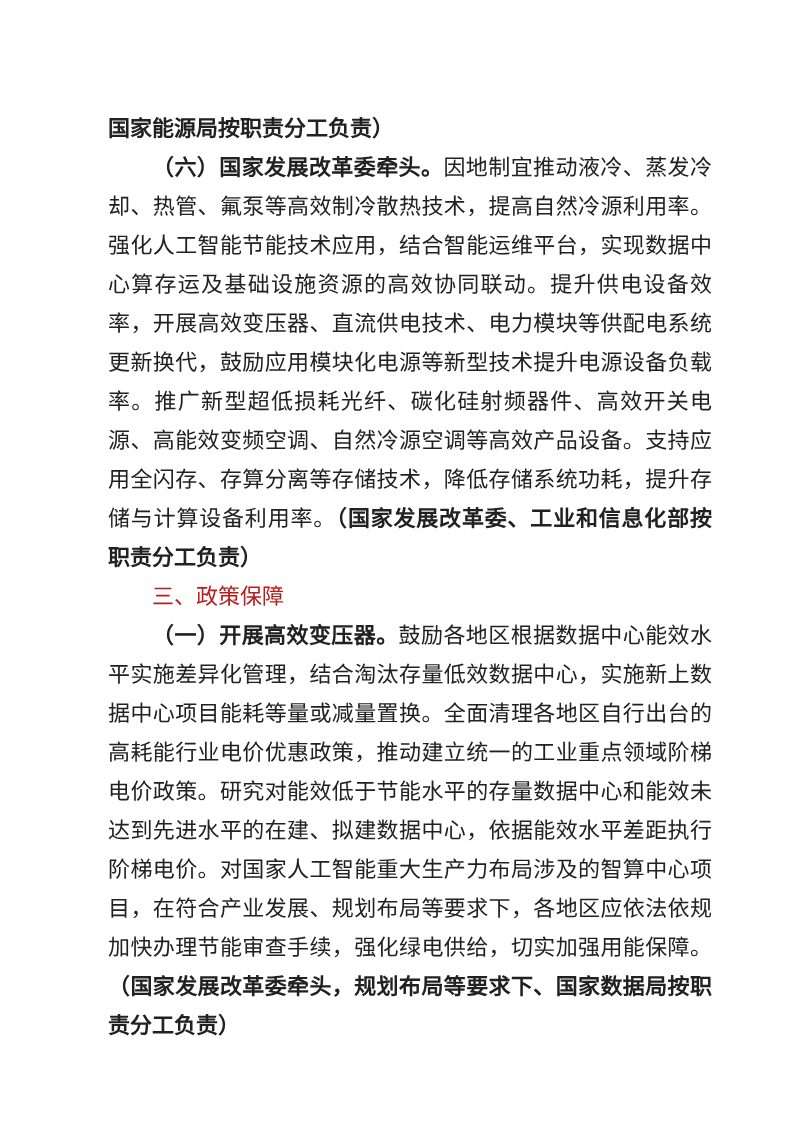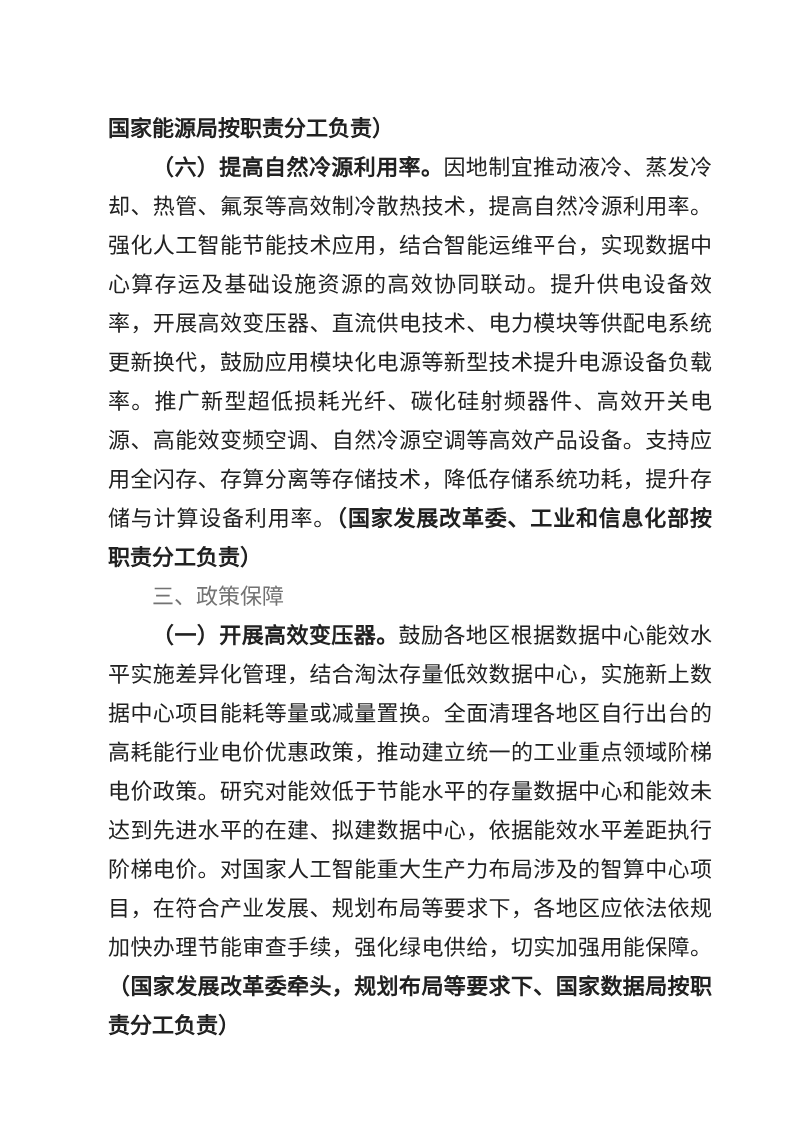--- a/index.html
+++ b/index.html
@@ -35,26 +35,26 @@
   }
   .indent { text-indent: 2em; }
   .run-normal { font-weight: 400; }
   .run-bold { font-weight: 700; }
   .heading-block {
     margin: 0;
     padding: 0;
     text-indent: 2em;
     font-family: "Liberation Sans", "DejaVu Sans", sans-serif;
     font-weight: 700;
-    color: #737373;
+    color: #b91c1c;
   }
 </style>
 </head>
 <body>
 
 <div class="page">
   <div class="doc-body">
       <p class="para"><span class="run-bold">国家能源局按职责分工负责）</span></p>
-      <p class="para indent"><span class="run-bold">（六）提高自然冷源利用率。</span><span class="run-normal">因地制宜推动液冷、蒸发冷却、热管、氟泵等高效制冷散热技术，提高自然冷源利用率。强化人工智能节能技术应用，结合智能运维平台，实现数据中心算存运及基础设施资源的高效协同联动。提升供电设备效率，开展高效变压器、直流供电技术、电力模块等供配电系统更新换代，鼓励应用模块化电源等新型技术提升电源设备负载率。推广新型超低损耗光纤、碳化硅射频器件、高效开关电源、高能效变频空调、自然冷源空调等高效产品设备。支持应用全闪存、存算分离等存储技术，降低存储系统功耗，提升存储与计算设备利用率。</span><span class="run-bold">（国家发展改革委、工业和信息化部按职责分工负责）</span></p>
+      <p class="para indent"><span class="run-bold">（六）国家发展改革委牵头。</span><span class="run-normal">因地制宜推动液冷、蒸发冷却、热管、氟泵等高效制冷散热技术，提高自然冷源利用率。强化人工智能节能技术应用，结合智能运维平台，实现数据中心算存运及基础设施资源的高效协同联动。提升供电设备效率，开展高效变压器、直流供电技术、电力模块等供配电系统更新换代，鼓励应用模块化电源等新型技术提升电源设备负载率。推广新型超低损耗光纤、碳化硅射频器件、高效开关电源、高能效变频空调、自然冷源空调等高效产品设备。支持应用全闪存、存算分离等存储技术，降低存储系统功耗，提升存储与计算设备利用率。</span><span class="run-bold">（国家发展改革委、工业和信息化部按职责分工负责）</span></p>
       <p class="heading-block"><span class="run-normal">三、政策保障</span></p>
       <p class="para indent"><span class="run-bold">（一）开展高效变压器。</span><span class="run-normal">鼓励各地区根据数据中心能效水平实施差异化管理，结合淘汰存量低效数据中心，实施新上数据中心项目能耗等量或减量置换。全面清理各地区自行出台的高耗能行业电价优惠政策，推动建立统一的工业重点领域阶梯电价政策。研究对能效低于节能水平的存量数据中心和能效未达到先进水平的在建、拟建数据中心，依据能效水平差距执行阶梯电价。对国家人工智能重大生产力布局涉及的智算中心项目，在符合产业发展、规划布局等要求下，各地区应依法依规加快办理节能审查手续，强化绿电供给，切实加强用能保障。</span><span class="run-bold">（国家发展改革委牵头，规划布局等要求下、国家数据局按职责分工负责）</span></p>
     </div>
 </div>
 
 </body></html>

